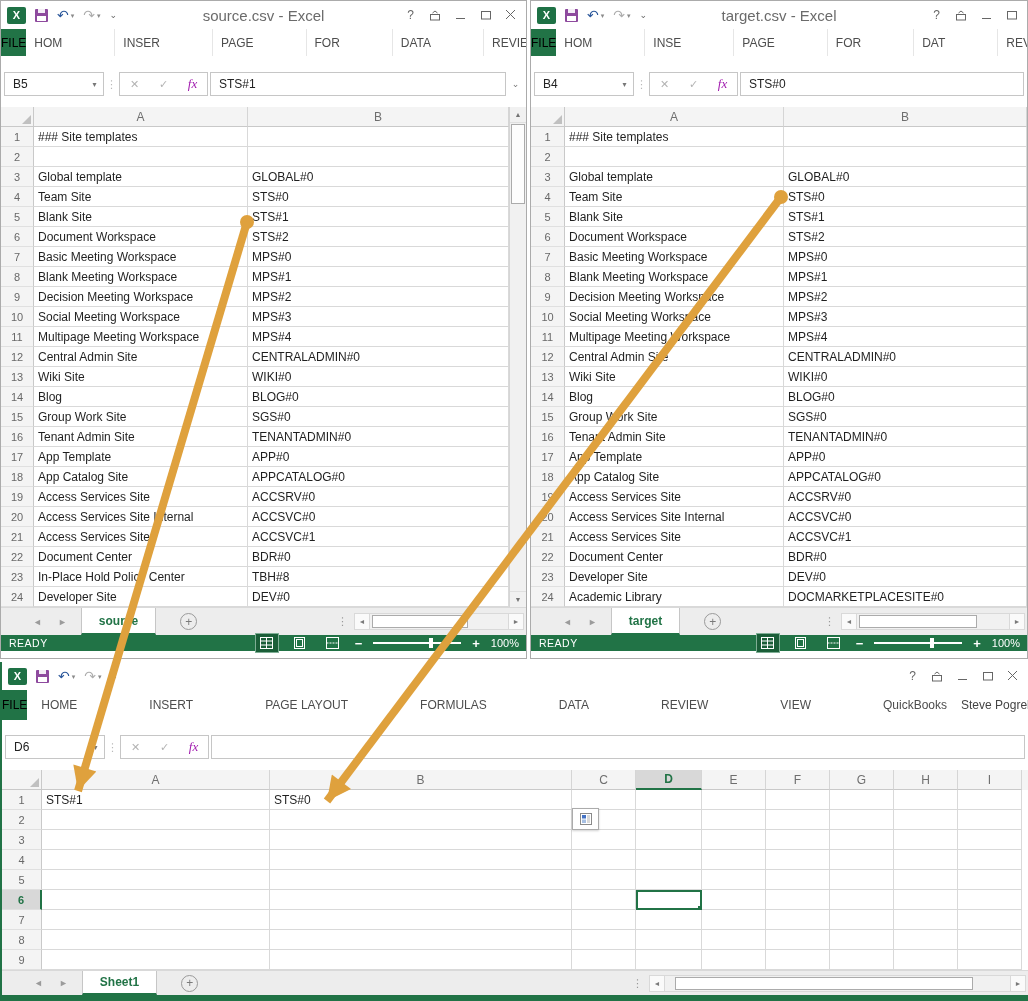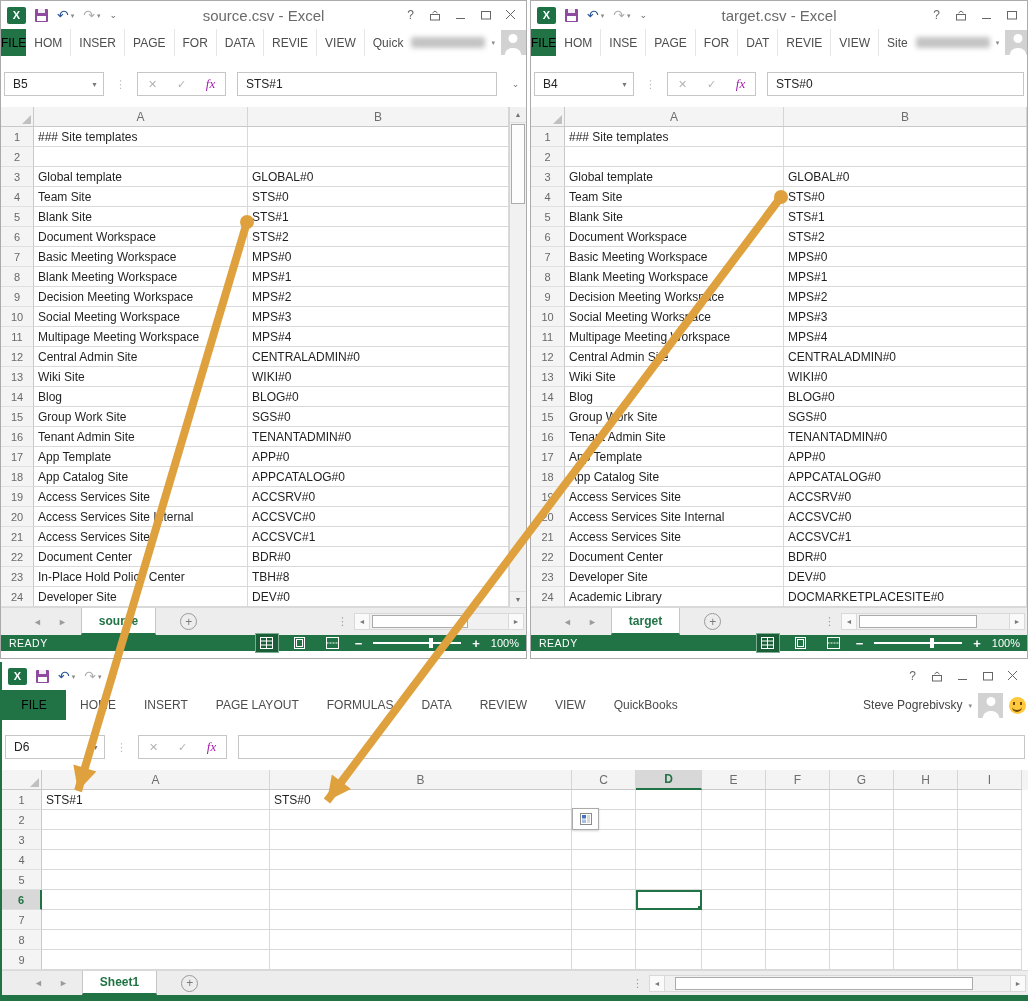--- a/index.html
+++ b/index.html
@@ -28,41 +28,41 @@
   .wctl { margin-left:auto; display:flex; align-items:center; gap:15px; z-index:1; padding-right:4px; }
   .wbtn { color:#666; font-size:12px; display:flex; align-items:center; line-height:1; }
   .wbtn svg { display:block; }
 
   
   .ribbonbar { height:27px; display:flex; align-items:stretch; font-size:12px; color:#4d4d4d; }
   #win-mapping .ribbonbar { height:30px; }
   .filetab { background:#217346; color:#000000; display:flex; align-items:center; justify-content:center;
              width:57px; font-size:12px; }
   #win-mapping .filetab { width:64px; }
-  .rtabs { display:flex; align-items:stretch; }
+  .rtabs { display:flex; align-items:stretch;gap:44px; }
   .rtab { display:flex; align-items:center; padding:0 8px; white-space:nowrap; }
   #win-source .rtab + .rtab, #win-target .rtab + .rtab { border-left:1px solid #E6E6E6; }
   #win-mapping .rtab { padding:0 14px; }
   .userarea { margin-left:auto; display:flex; align-items:center; gap:6px; padding-right:2px; }
   .username { font-size:12px; color:#444; white-space:nowrap; }
   .blurname { width:74px; height:11px; background:#c3c3c3; border-radius:2px; filter:blur(2.5px); }
   .avatar { width:25px; height:25px; background:#D2D2D2; position:relative; overflow:hidden; flex:none; }
   .avatar::before { content:""; position:absolute; top:4px; left:50%; transform:translateX(-50%);
                     width:9px; height:9px; border-radius:50%; background:#fff; }
   .avatar::after { content:""; position:absolute; bottom:-4px; left:50%; transform:translateX(-50%);
                    width:17px; height:11px; border-radius:8px 8px 0 0; background:#fff; }
   .smiley { width:17px; height:17px; border-radius:50%; background:#FFC83D; position:relative; flex:none; }
   .smiley::before { content:""; position:absolute; top:5px; left:4px; width:2px; height:3px;
                     background:#6F4A00; box-shadow:7px 0 0 #6F4A00; }
   .smiley::after { content:""; position:absolute; left:3px; top:7px; width:10px; height:6px;
                    border-bottom:2px solid #6F4A00; border-radius:0 0 9px 9px; }
 
   
   .fgap { height:13px; }
-  .frow { height:30px; display:flex; align-items:center; padding:0 3px; gap:11px; }
+  .frow { height:30px; display:flex; align-items:center; padding:0 3px; gap:2px; }
   .namebox { width:100px; height:24px; border:1px solid #C6C6C6; display:flex; align-items:center;
              font-size:12px; color:#222; background:#fff; }
   .nbtext { flex:1; padding-left:8px; }
   .nbdrop { width:17px; color:#777; font-size:8px; text-align:center; }
   .dots { color:#B9B9B9; font-size:11px; }
   .fbtns { height:24px; border:1px solid #C6C6C6; display:flex; align-items:center; background:#fff; }
   .fbtn { width:29px; text-align:center; color:#B3B3B3; font-size:11px; }
   .fxi { color:#a21caf; font-style:italic; font-family:"Liberation Serif", serif; font-size:13px; }
   .finput { flex:1; height:24px; border:1px solid #C6C6C6; display:flex; align-items:center;
             padding-left:8px; font-size:12px; color:#222; background:#fff; overflow:hidden; }

